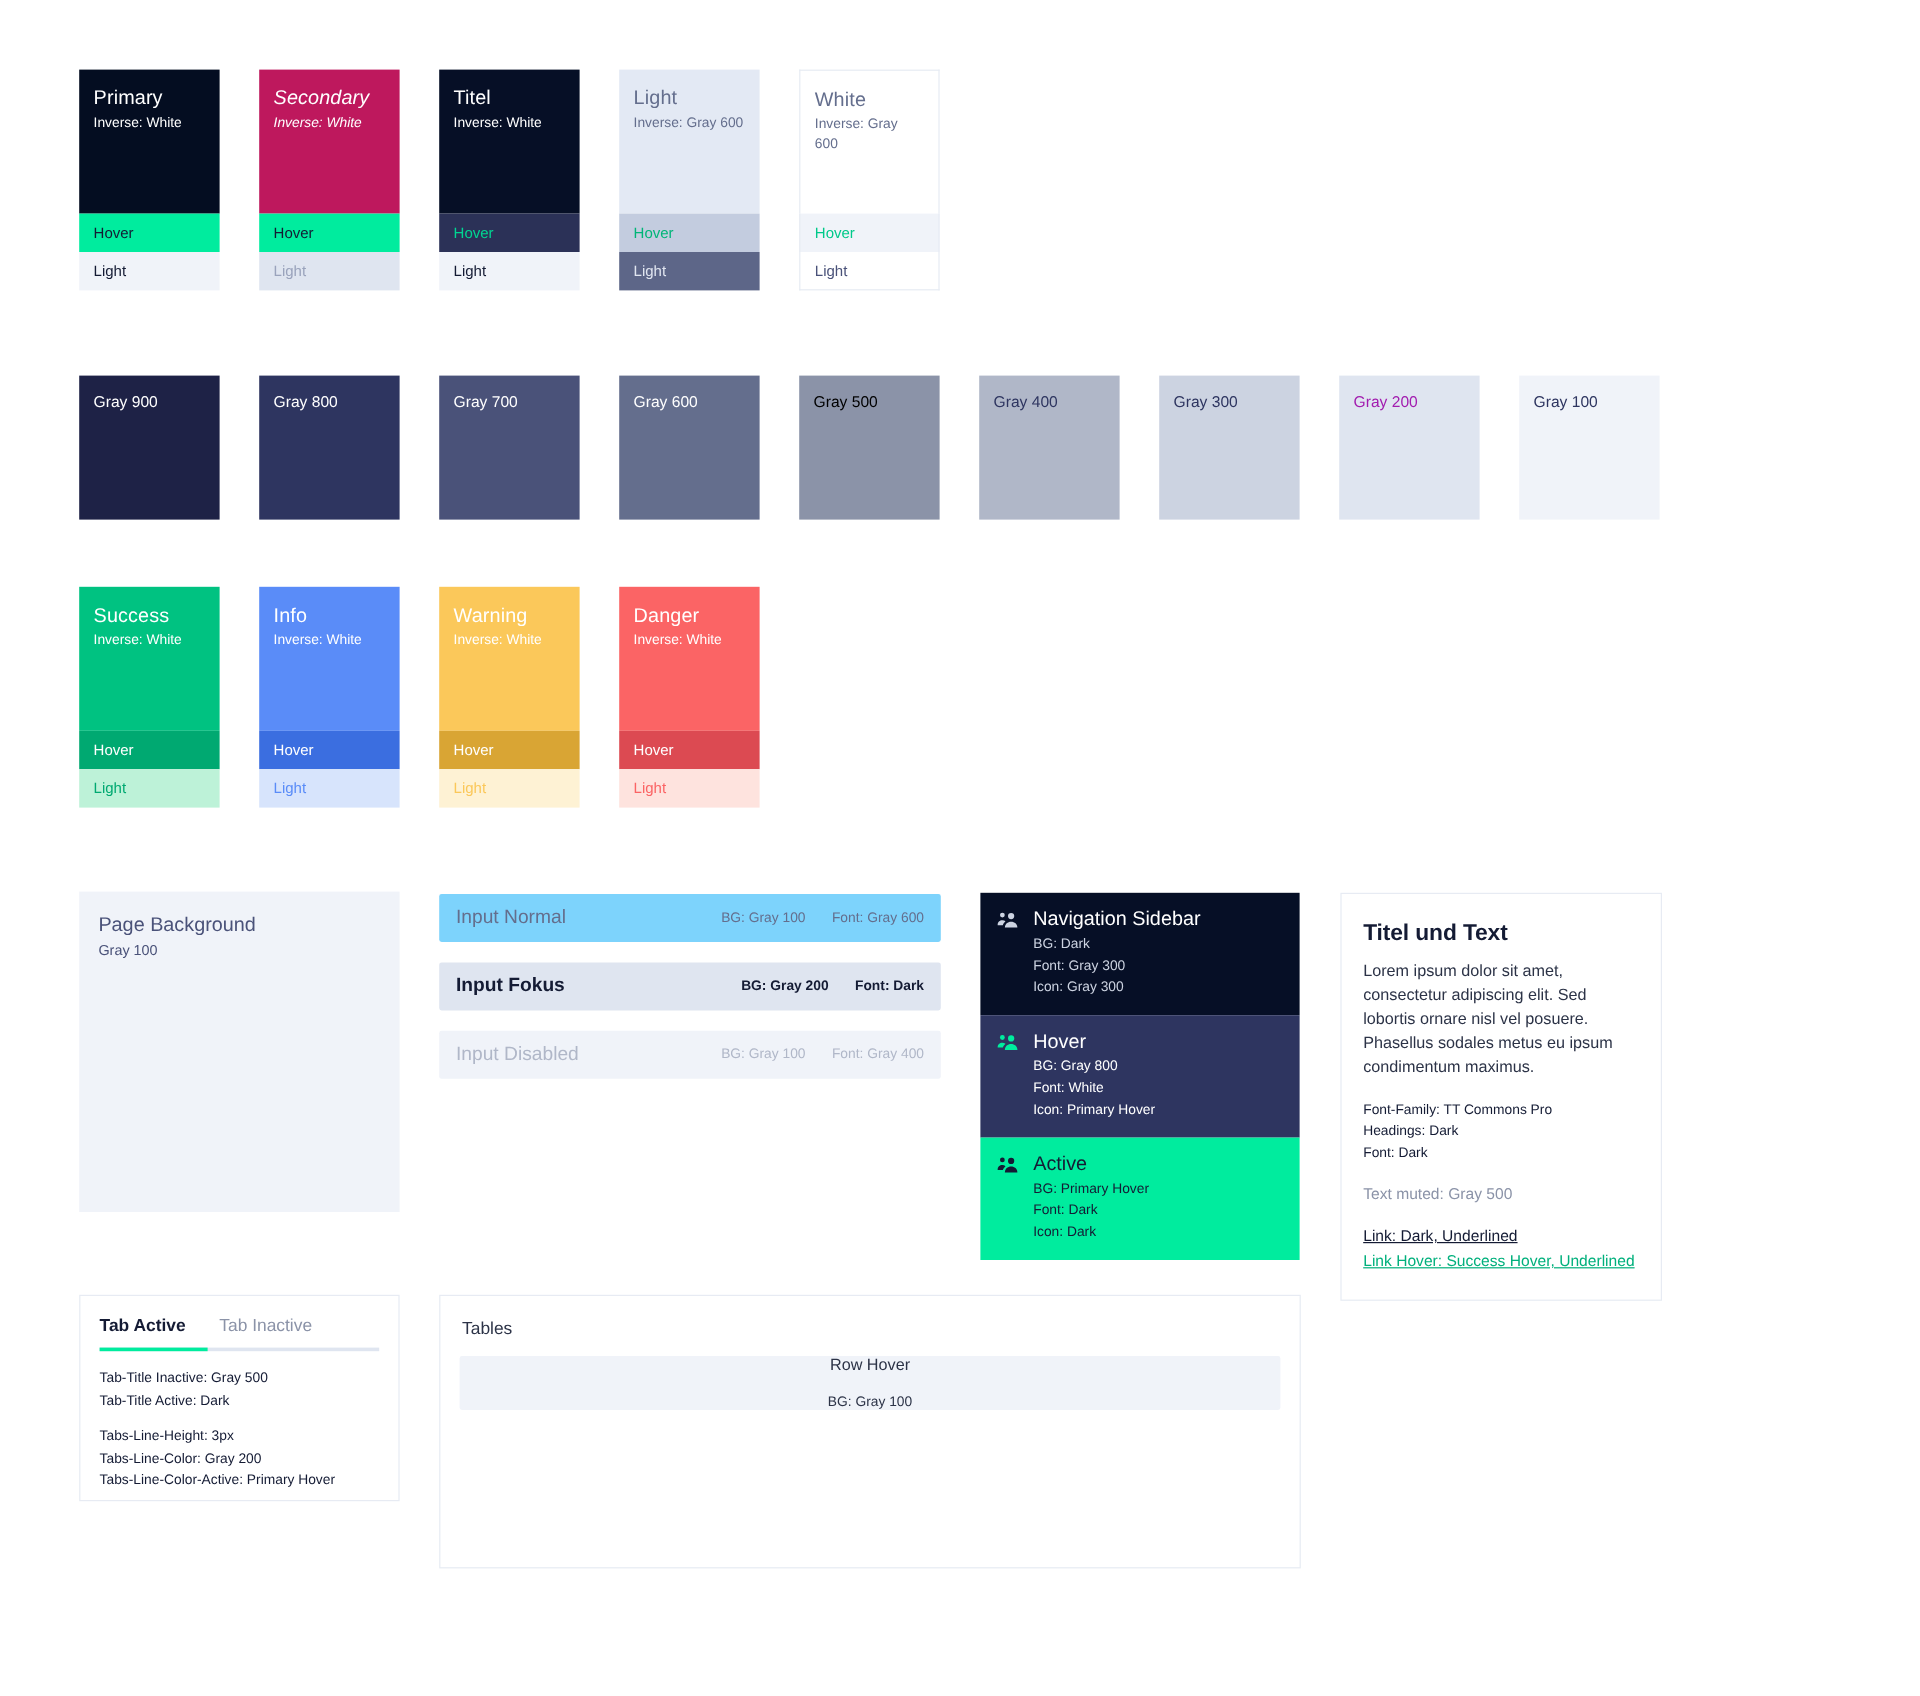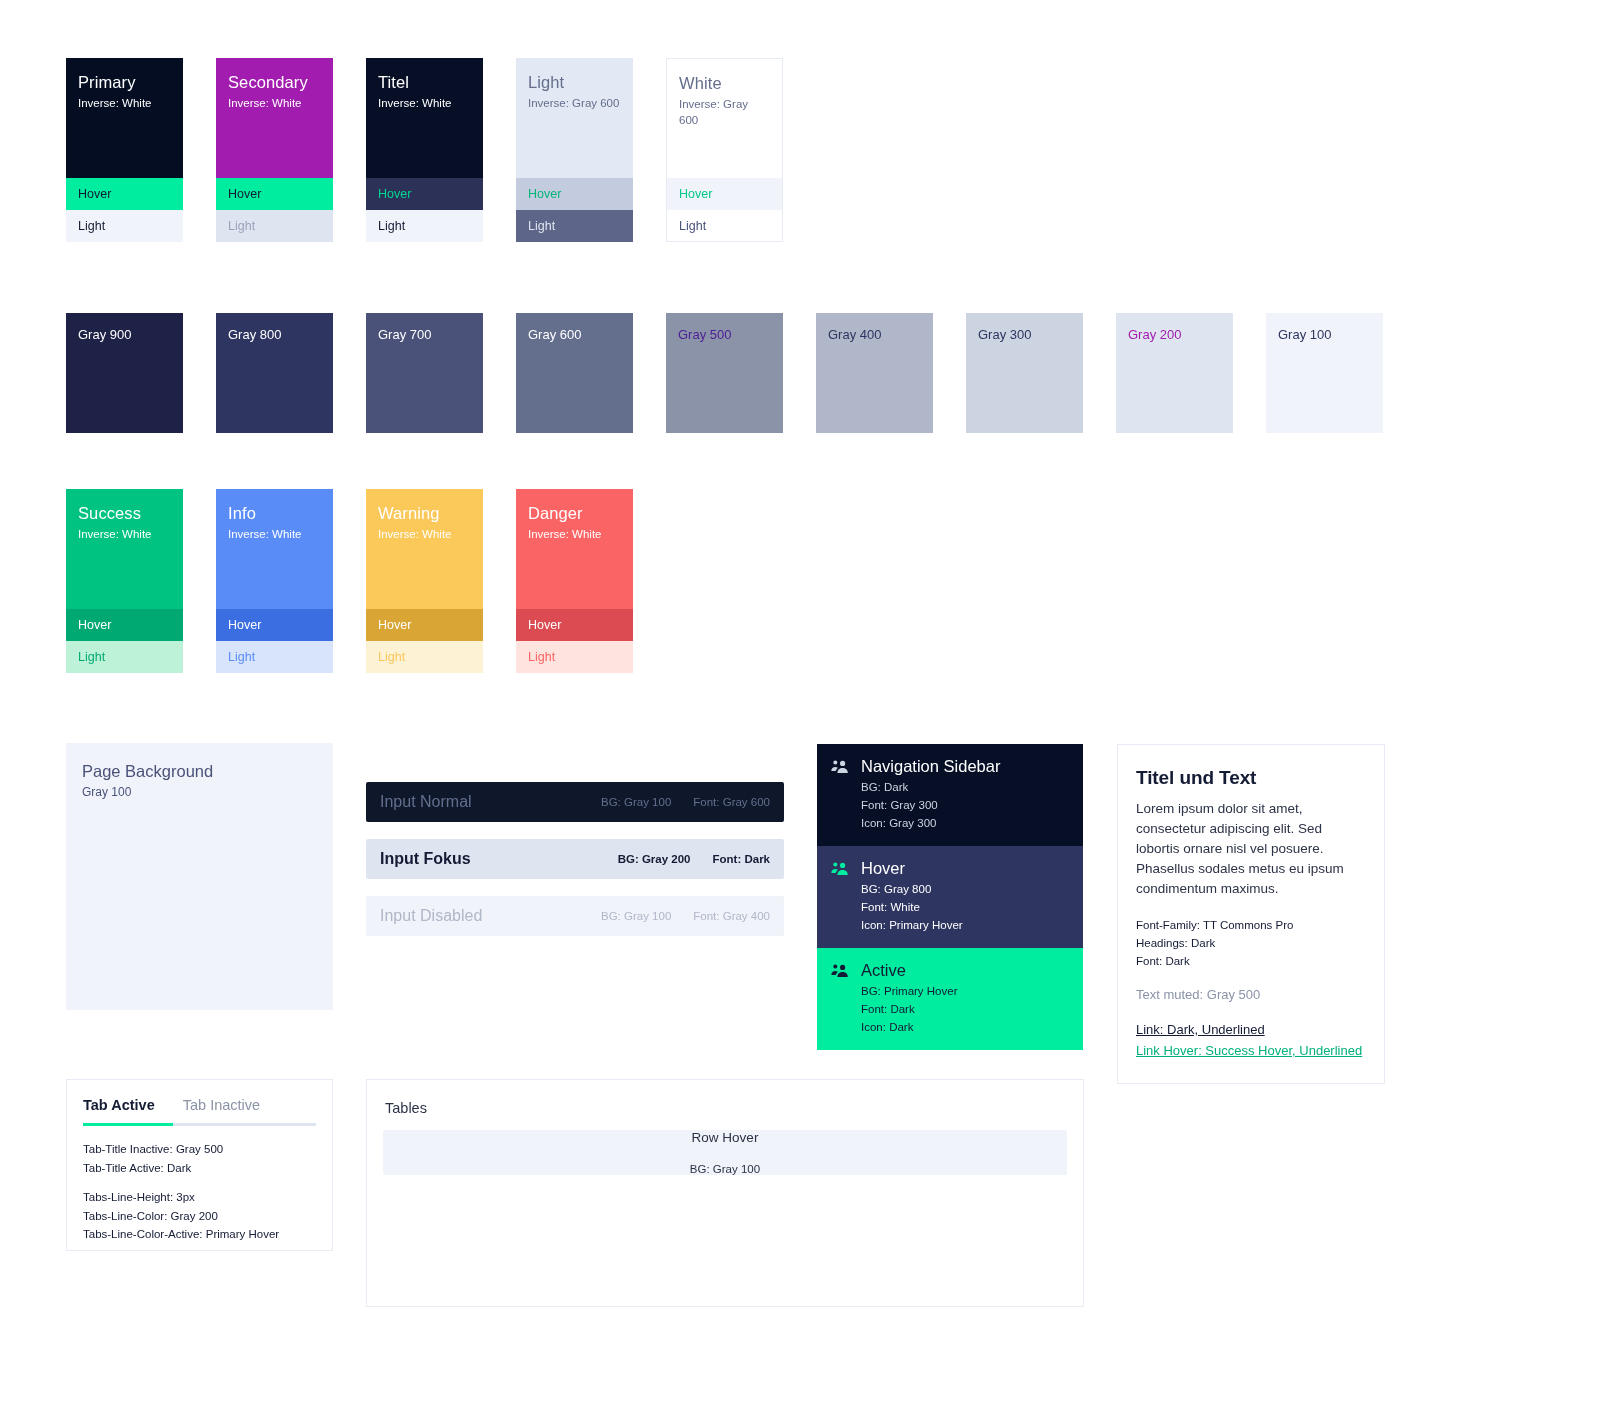--- a/index.html
+++ b/index.html
@@ -98,21 +98,21 @@
   <div class="swatch-row" id="brand-row" style="left:66px; top:58px; gap:33px;">
       <div class="swatch">
         <div class="main" style="background:#040D21;">
           <div class="title" style="color:#FFFFFF">Primary</div>
           <div class="sub" style="color:#FFFFFF">Inverse: White</div>
         </div>
         <div class="bar" style="background:#00EC9E;color:#141B34;">Hover</div>
         <div class="bar" style="background:#F0F3F9;color:#141B34;">Light</div>
       </div>
       <div class="swatch">
-        <div class="main" style="background:#a21caf;">
+        <div class="main" style="background:#be185d;font-style:italic;">
           <div class="title" style="color:#FFFFFF">Secondary</div>
           <div class="sub" style="color:#FFFFFF">Inverse: White</div>
         </div>
         <div class="bar" style="background:#00EC9E;color:#141B34;">Hover</div>
         <div class="bar" style="background:#DFE5F0;color:#9AA3BC;">Light</div>
       </div>
       <div class="swatch">
         <div class="main" style="background:#060F26;">
           <div class="title" style="color:#FFFFFF">Titel</div>
           <div class="sub" style="color:#FFFFFF">Inverse: White</div>
@@ -145,21 +145,21 @@
       <div class="gray-sw" style="background: rgb(46, 53, 96);">
         <div class="lbl" style="color:#FFFFFF">Gray 800</div>
       </div>
       <div class="gray-sw" style="background: rgb(74, 82, 121);">
         <div class="lbl" style="color:#FFFFFF">Gray 700</div>
       </div>
       <div class="gray-sw" style="background: rgb(100, 110, 141);">
         <div class="lbl" style="color:#FFFFFF">Gray 600</div>
       </div>
       <div class="gray-sw" style="background: rgb(139, 147, 168);">
-        <div class="lbl" style="color:#4c1d95">Gray 500</div>
+        <div class="lbl" style="color:#000000">Gray 500</div>
       </div>
       <div class="gray-sw" style="background: rgb(176, 183, 200);">
         <div class="lbl" style="color:#2E3560">Gray 400</div>
       </div>
       <div class="gray-sw" style="background: rgb(204, 211, 225);">
         <div class="lbl" style="color:#2E3560">Gray 300</div>
       </div>
       <div class="gray-sw" style="background: rgb(223, 229, 240);">
         <div class="lbl" style="color:#a21caf">Gray 200</div>
       </div>
@@ -202,21 +202,21 @@
         <div class="bar" style="background:#FEE3DE;color:#FB6465;">Light</div>
       </div>
     </div>
 
   <div class="pagebg-card">
     <div class="t">Page Background</div>
     <div class="s">Gray 100</div>
   </div>
 
   <div class="input-stack" id="input-stack">
-      <div class="input-row" style="background: #0f172a; margin-top: 37px;">
+      <div class="input-row" style="background: #7dd3fc;">
         <div class="lead" style="color:#646E8D;">Input Normal</div>
         <div class="meta" style="color:#646E8D;">
           <span>BG: Gray 100</span>
           <span>Font: Gray 600</span>
         </div>
       </div>
       <div class="input-row" style="background: rgb(223, 229, 240);">
         <div class="lead" style="color:#141B34;font-weight:bold;">Input Fokus</div>
         <div class="meta" style="color:#141B34;font-weight:bold;">
           <span>BG: Gray 200</span>

